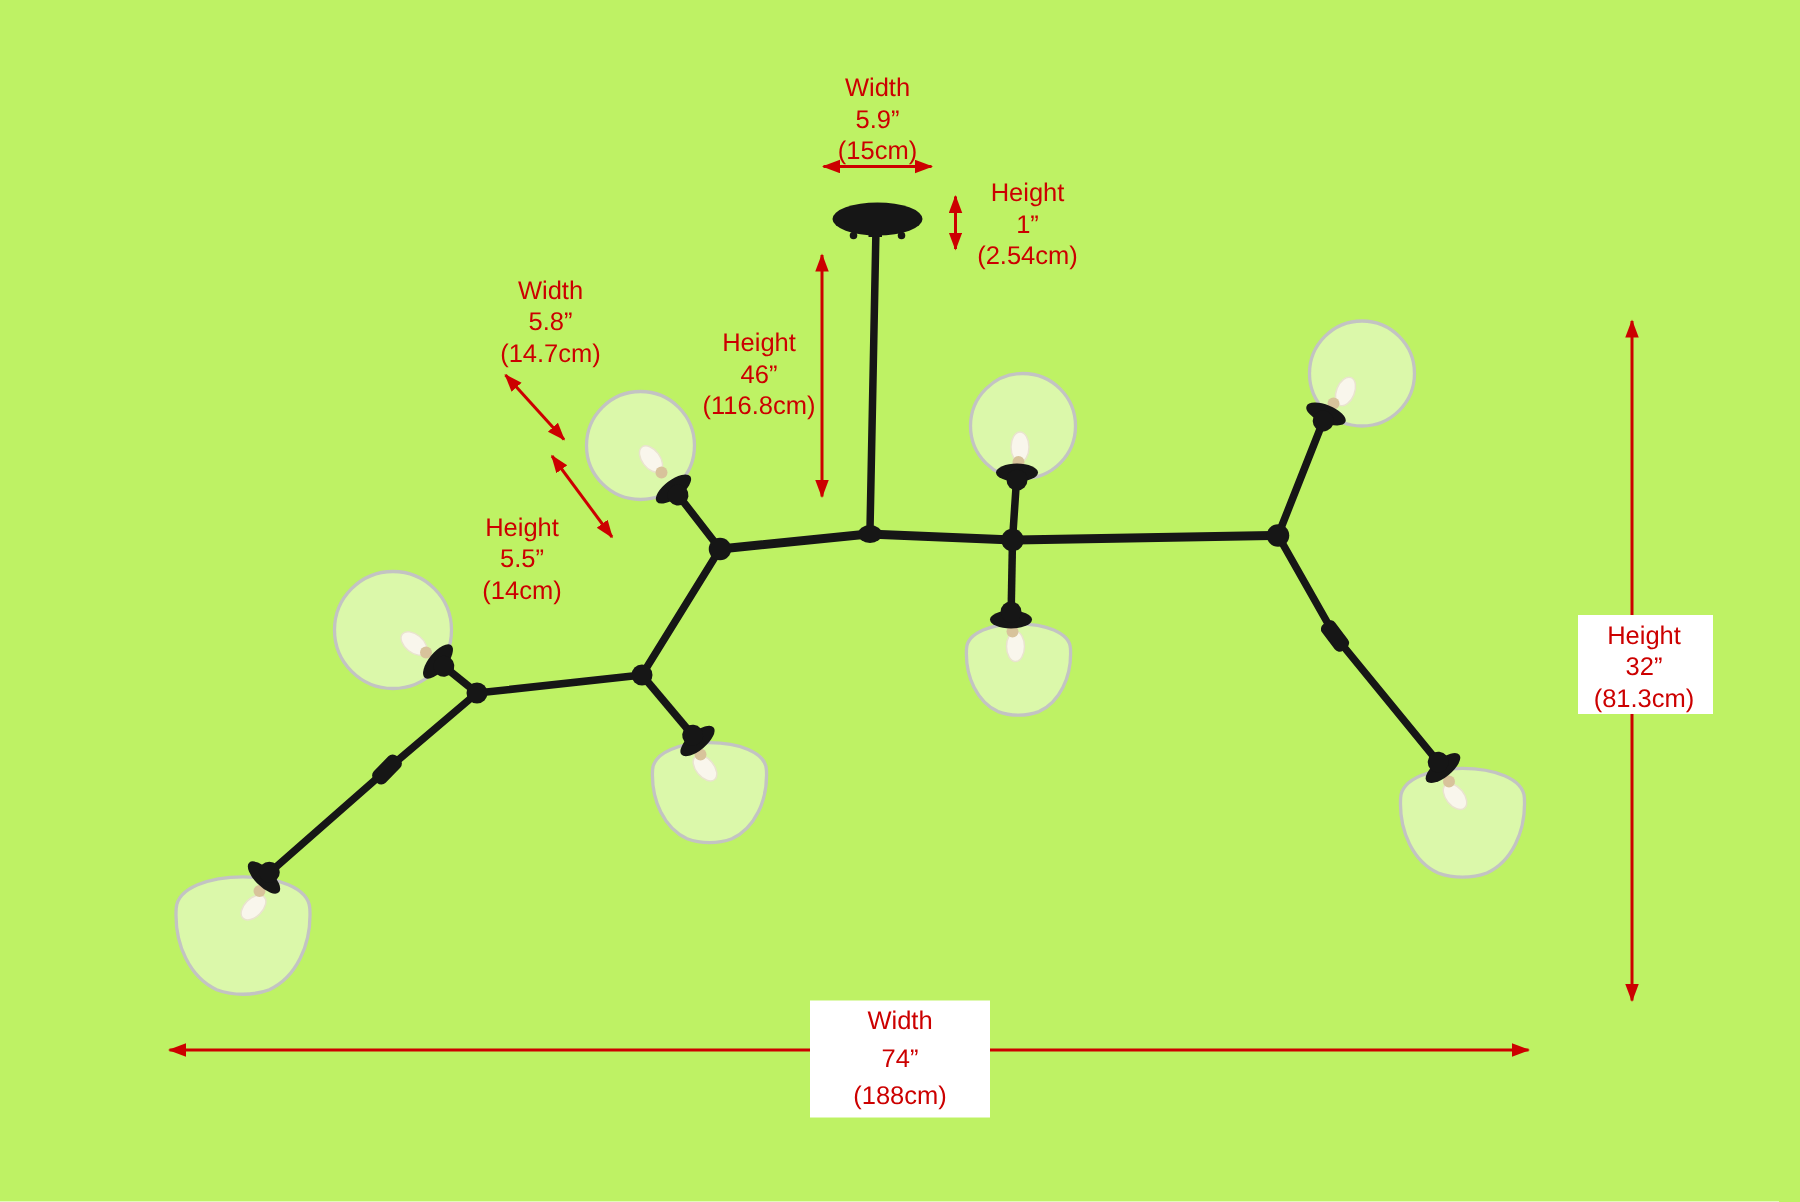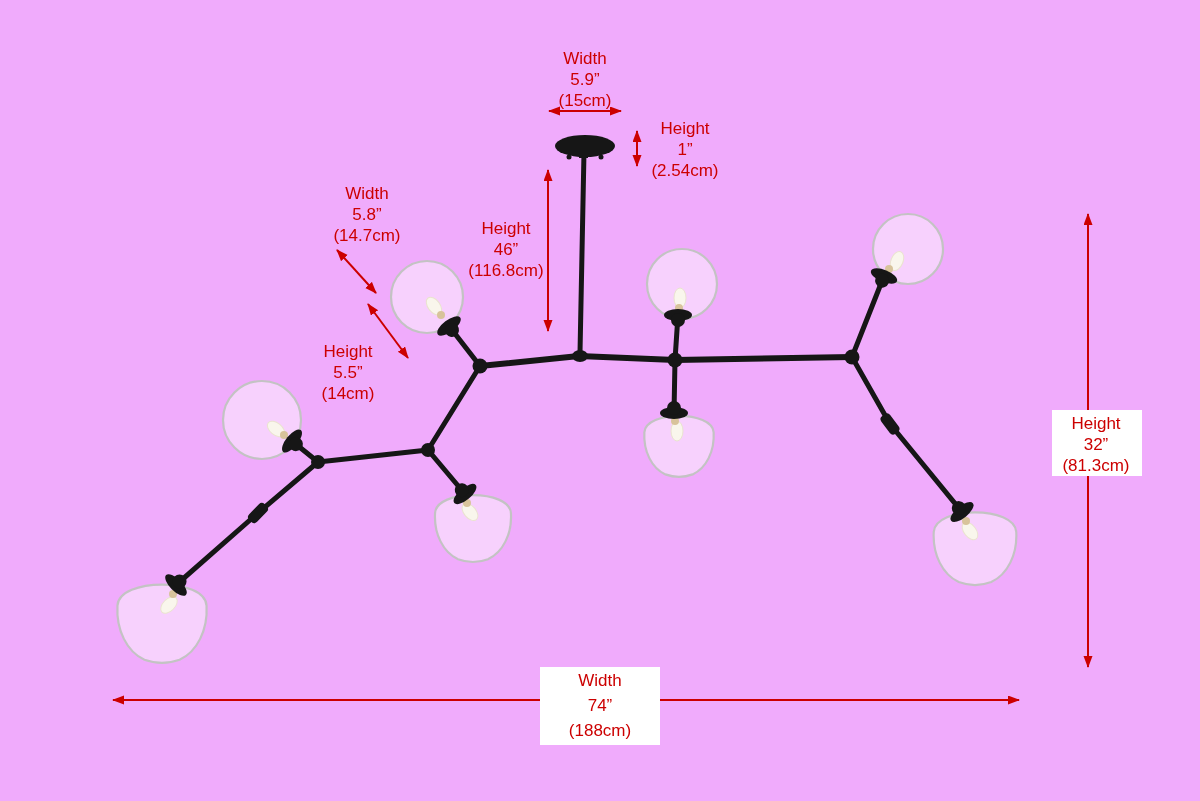--- a/index.html
+++ b/index.html
@@ -1,16 +1,16 @@
 <!DOCTYPE html>
 <html><head>
 <meta charset="utf-8">
 <style>
   html,body{margin:0;padding:0;background:#ffffff;}
-  .canvas{position:relative;width:1200px;height:801px;background:#f0abfc;overflow:hidden;
+  .canvas{position:relative;width:1200px;height:801px;background:#bef264;overflow:hidden;
           font-family:"Liberation Sans", sans-serif;}
   .dimline{stroke:#cc0000;stroke-width:2;fill:none;}
   .dimtext{font-family:"Liberation Sans", sans-serif;font-size:17px;fill:#cc0000;text-anchor:middle;}
   .arm{stroke:#161616;stroke-width:5;fill:none;stroke-linecap:round;stroke-linejoin:round;}
   .arm-thick{stroke:#161616;stroke-width:6;fill:none;stroke-linecap:round;stroke-linejoin:round;}
   .blackfill{fill:#161616;stroke:none;}
   .glass{fill:#ffffff;fill-opacity:0.45;stroke:#c3c3c3;stroke-width:2.2;}
   .bulb{fill:#f5efdc;stroke:#d8cda8;stroke-width:1;}
   .base{fill:#b8934a;stroke:none;}
   .labelbg{fill:#ffffff;stroke:none;}

